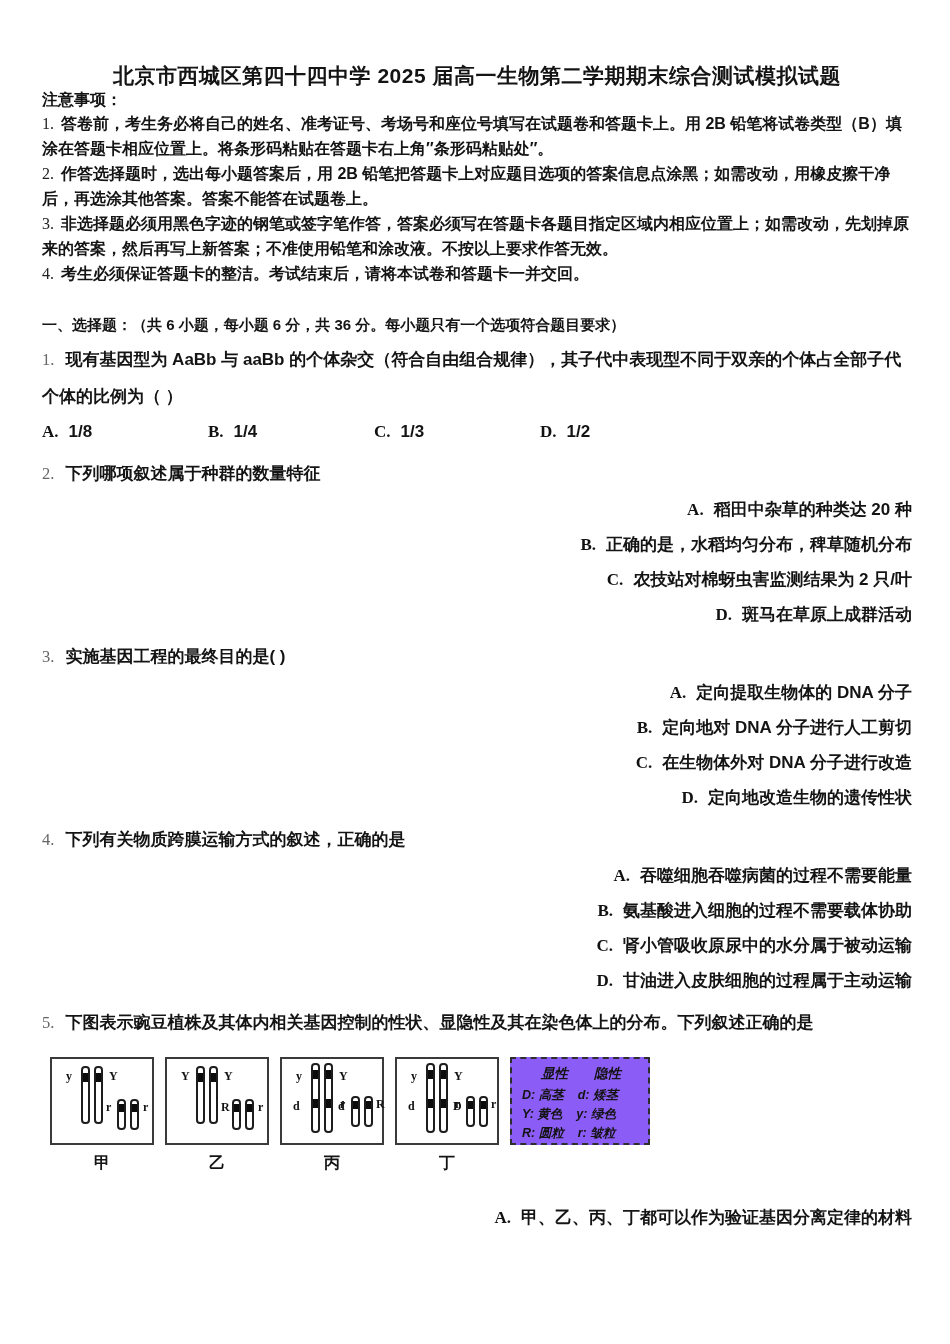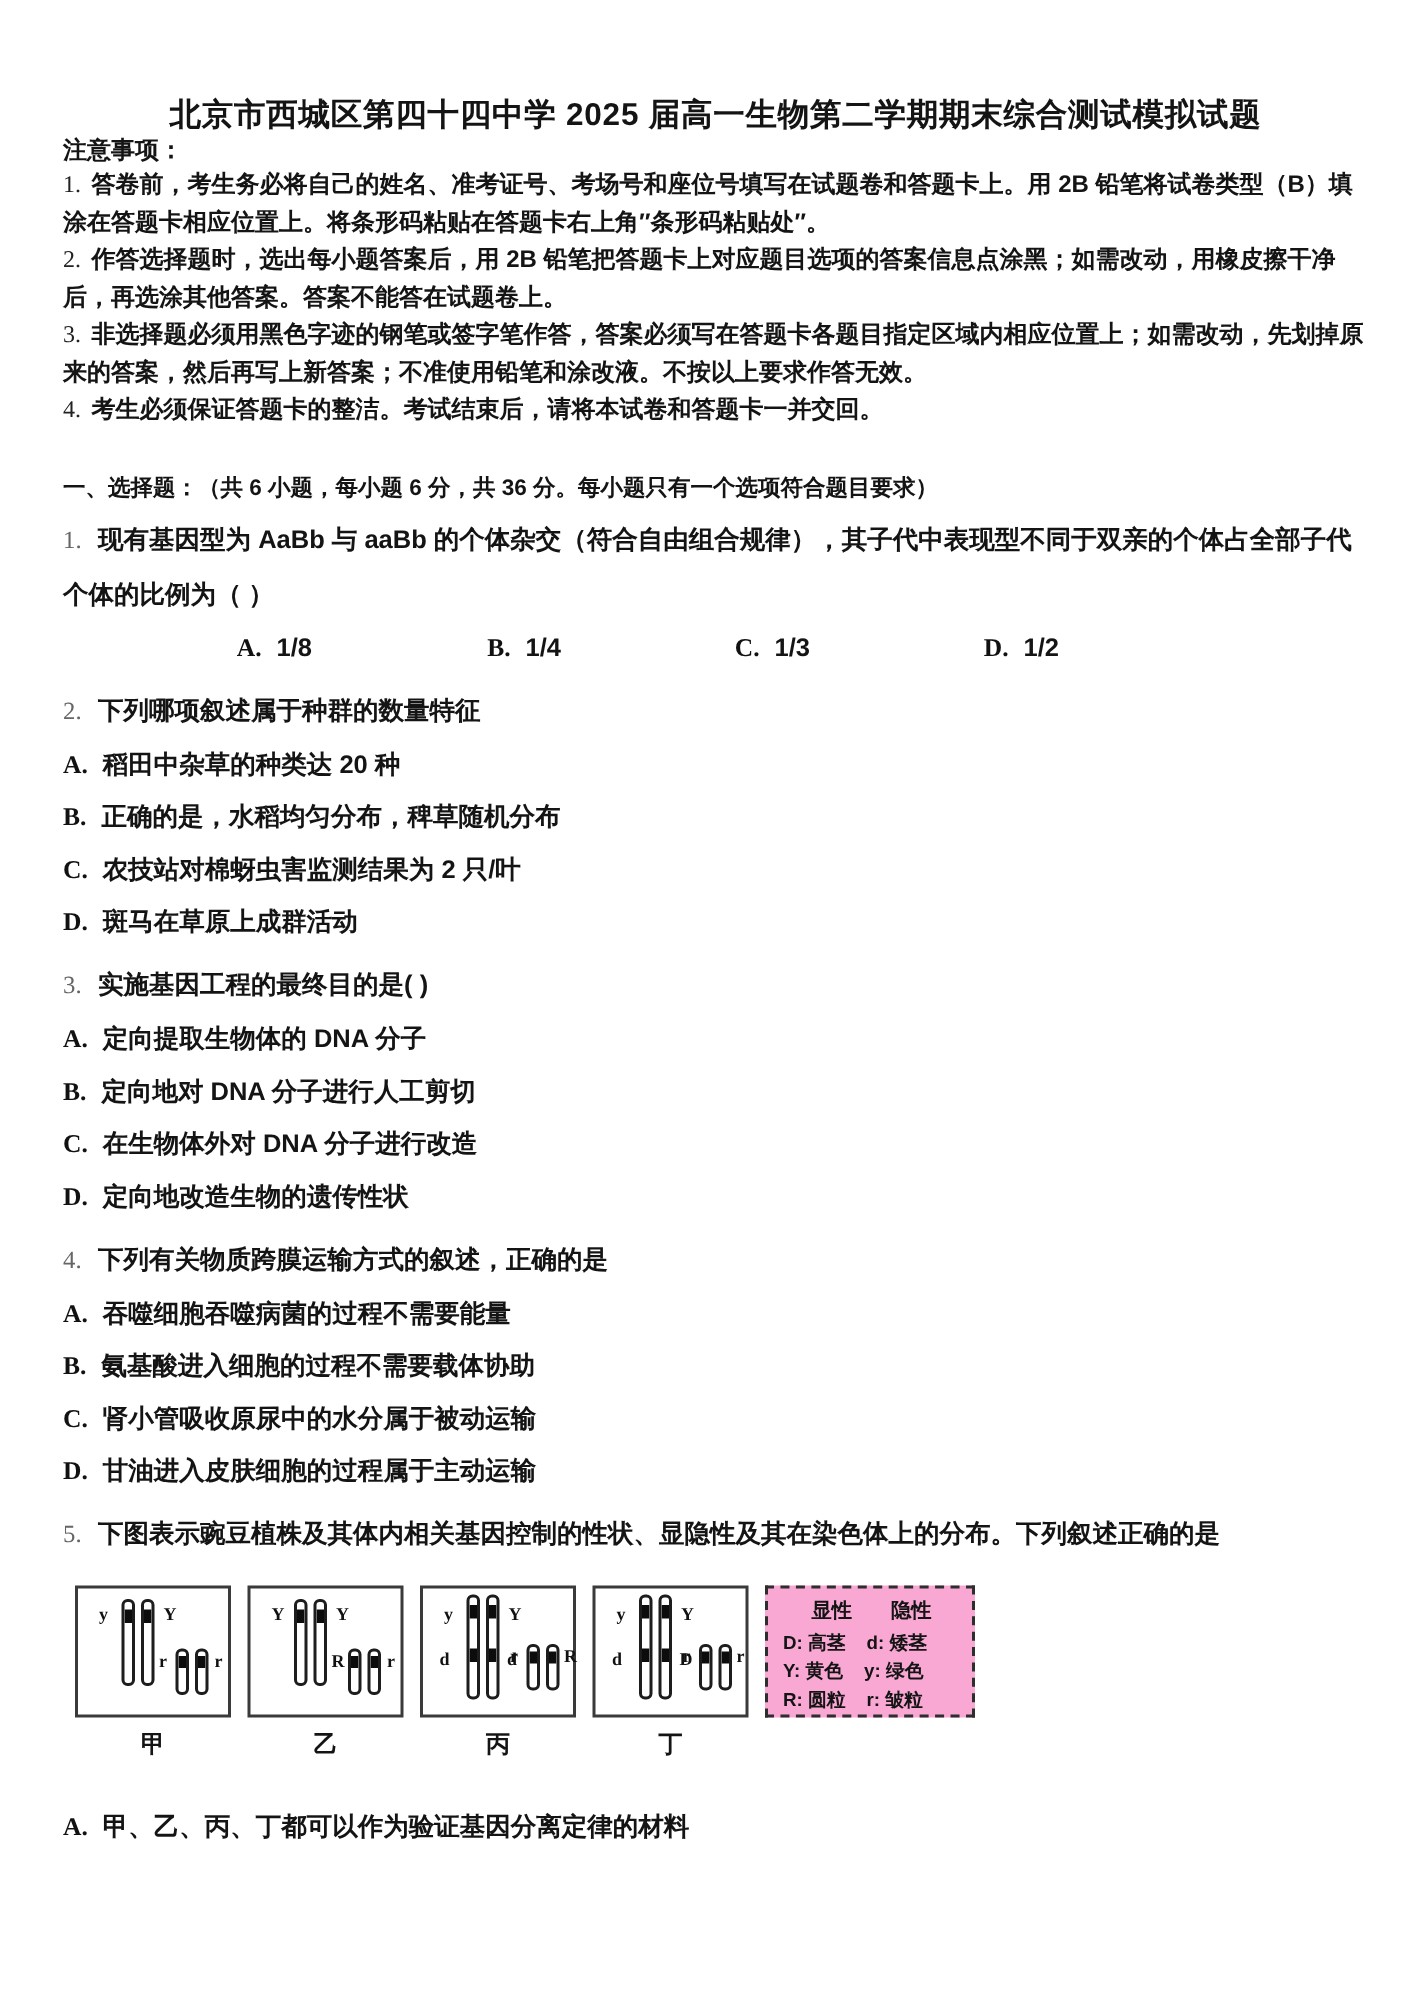--- a/index.html
+++ b/index.html
@@ -19,22 +19,22 @@
   .notice-head{font-size:16px;font-weight:bold;}
   .notice-item{font-size:16px;font-weight:bold;line-height:25px;}
   .n-num{font-family:"Liberation Serif",serif;font-weight:normal;color:#222;margin-right:7px;}
 
   .section-head{margin-top:30px;font-size:15px;font-weight:bold;}
 
   .q-stem{font-size:17px;font-weight:bold;line-height:37px;margin-top:6px;}
   .q-num{font-family:"Liberation Serif",serif;font-weight:normal;color:#666;margin-right:11px;font-size:16.5px;}
   .opt-label{font-family:"Liberation Serif",serif;font-weight:bold;color:#111;margin-right:10px;}
   .opt-row{font-size:17px;font-weight:bold;line-height:34px;}
-  .opt-cell{display:inline-block;width:166px;text-align:right;}
-  .opt-line{font-size:17px;font-weight:bold;line-height:35px;}
+  .opt-cell{display:inline-block;width:166px;}
+  .opt-line{font-size:17px;font-weight:bold;line-height:35px;text-align:right;}
 
   
   .figure{margin-top:16px;display:flex;align-items:flex-start;gap:11px;padding-left:8px;}
   .panel{
     position:relative;width:104px;height:88px;background:#fff;
     border:2px solid #3a3a3a;box-sizing:border-box;flex:0 0 auto;
   }
   .chrom{position:absolute;width:9px;background:#fff;border:2px solid #1d1d1d;border-radius:4px;box-sizing:border-box;overflow:hidden;}
   .c1{left:29px;top:7px;height:58px;}
   .c2{left:42px;top:7px;height:58px;}
@@ -52,22 +52,22 @@
   .tr{left:57px;top:11px;}
   .ml{left:11px;top:41px;}
   .mr{left:56px;top:41px;}
   .sl{left:54px;top:42px;}
   .sr{left:91px;top:42px;}
   .two .sl{left:58px;top:39px;}
   .two .sr{left:94px;top:39px;}
 
   .legend{
     width:140px;height:88px;box-sizing:border-box;flex:0 0 auto;
-    border:2px dashed #2e2e2e;background:#f9a8d4;
-    padding:6px 8px 0 10px;font-weight:bold;
+    border:2px dashed #2e2e2e;background:#8b5cf6;
+    padding:6px 8px 0 10px;font-weight:bold;font-style:italic;
   }
   .legend-head{display:flex;gap:26px;justify-content:center;font-size:13.5px;margin-bottom:3px;}
   .legend-row{display:flex;gap:14px;font-size:12.5px;line-height:19px;}
   .legend-row span{white-space:nowrap;}
 
   .panel-labels{display:flex;gap:11px;padding-left:8px;margin-top:8px;}
   .panel-labels span{width:104px;text-align:center;font-size:16px;font-weight:bold;flex:0 0 auto;}
   .q5a{margin-top:26px;}
 </style>
 </head>

